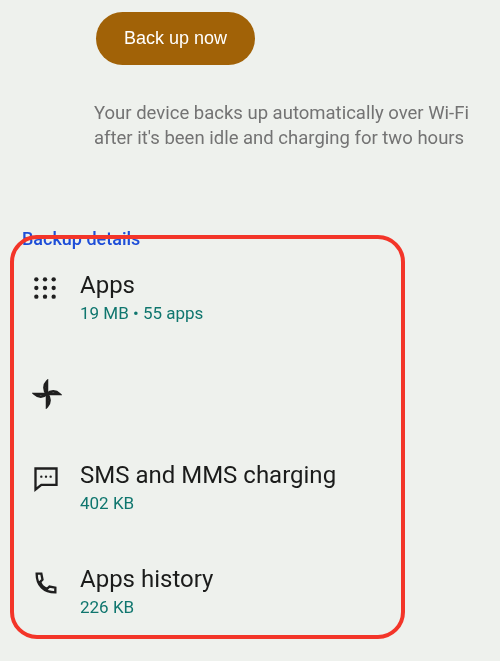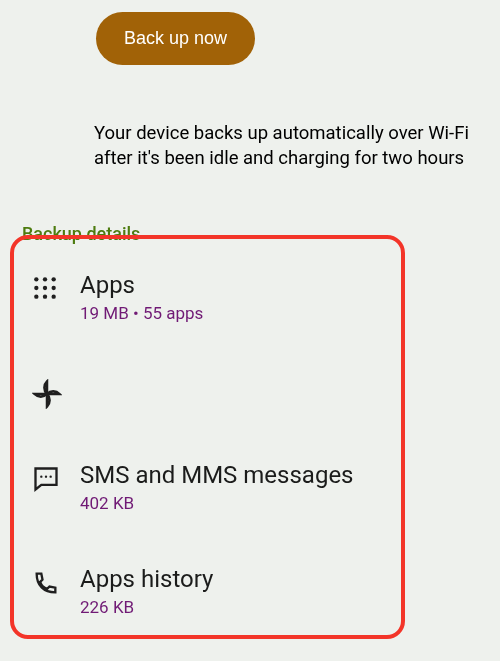--- a/index.html
+++ b/index.html
@@ -21,39 +21,39 @@
     color: #fff;
     font-size: 18px;
     font-weight: 500;
     border: none;
     border-radius: 28px;
     padding: 16px 28px;
     margin-left: 2px;
     cursor: pointer;
   }
   .sub-text {
-    margin-top: 56px;
+    margin-top: 36px;
     font-size: 18.5px;
-    color: #000000;
+    color: #737373;
     line-height: 1.35;
   }
   .section-title {
-    color: #4d7c0f;
+    color: #1d4ed8;
     font-size: 18px;
     font-weight: 500;
-    margin: 52px 0 0 22px;
+    margin: 77px 0 0 22px;
   }
   .highlight-box {
     position: absolute;
     left: 10px;
     top: 235px;
     width: 395px;
     height: 404px;
     border: 4px solid #f33529;
-    border-radius: 18px;
+    border-radius: 27px;
     background: transparent;
     padding: 22px 10px 0 10px;
   }
   .row {
     display: flex;
     align-items: flex-start;
     padding: 10px 0 30px 0;
   }
   .row + .row { padding-top: 22px; }
   .icon-cell {
@@ -66,21 +66,21 @@
   .icon-cell svg { display: block; }
   .text-cell { flex: 1; }
   .row-title {
     font-size: 24px;
     font-weight: 400;
     color: #1b1c1b;
     margin-bottom: 4px;
   }
   .row-sub {
     font-size: 17px;
-    color: #701a75;
+    color: #0f766e;
   }
 </style>
 </head>
 <body>
 
 <div class="top-area">
   <button class="backup-btn">Back up now</button>
   <p class="sub-text">Your device backs up automatically over Wi-Fi after it's been idle and charging for two hours</p>
 </div>
 
@@ -122,21 +122,21 @@
   <div class="row">
     <div class="icon-cell">
       <svg width="28" height="28" viewBox="0 0 24 24" fill="none" stroke="#1f1f1f" stroke-width="2">
         <path d="M3 3 H21 V17 H8 L3 21 Z"></path>
         <circle cx="8" cy="10" r="1" fill="#1f1f1f" stroke="none"></circle>
         <circle cx="12" cy="10" r="1" fill="#1f1f1f" stroke="none"></circle>
         <circle cx="16" cy="10" r="1" fill="#1f1f1f" stroke="none"></circle>
       </svg>
     </div>
     <div class="text-cell">
-      <div class="row-title">SMS and MMS messages</div>
+      <div class="row-title">SMS and MMS charging</div>
       <div class="row-sub">402 KB</div>
     </div>
   </div>
 
   <div class="row">
     <div class="icon-cell">
       <svg width="28" height="28" viewBox="0 0 24 24" fill="none" stroke="#1f1f1f" stroke-width="2">
         <path d="M4 4 C4 14 10 20 20 20 L20 16 L15 15 L13 17 C10 16 8 14 7 11 L9 9 L8 4 Z"></path>
       </svg>
     </div>

